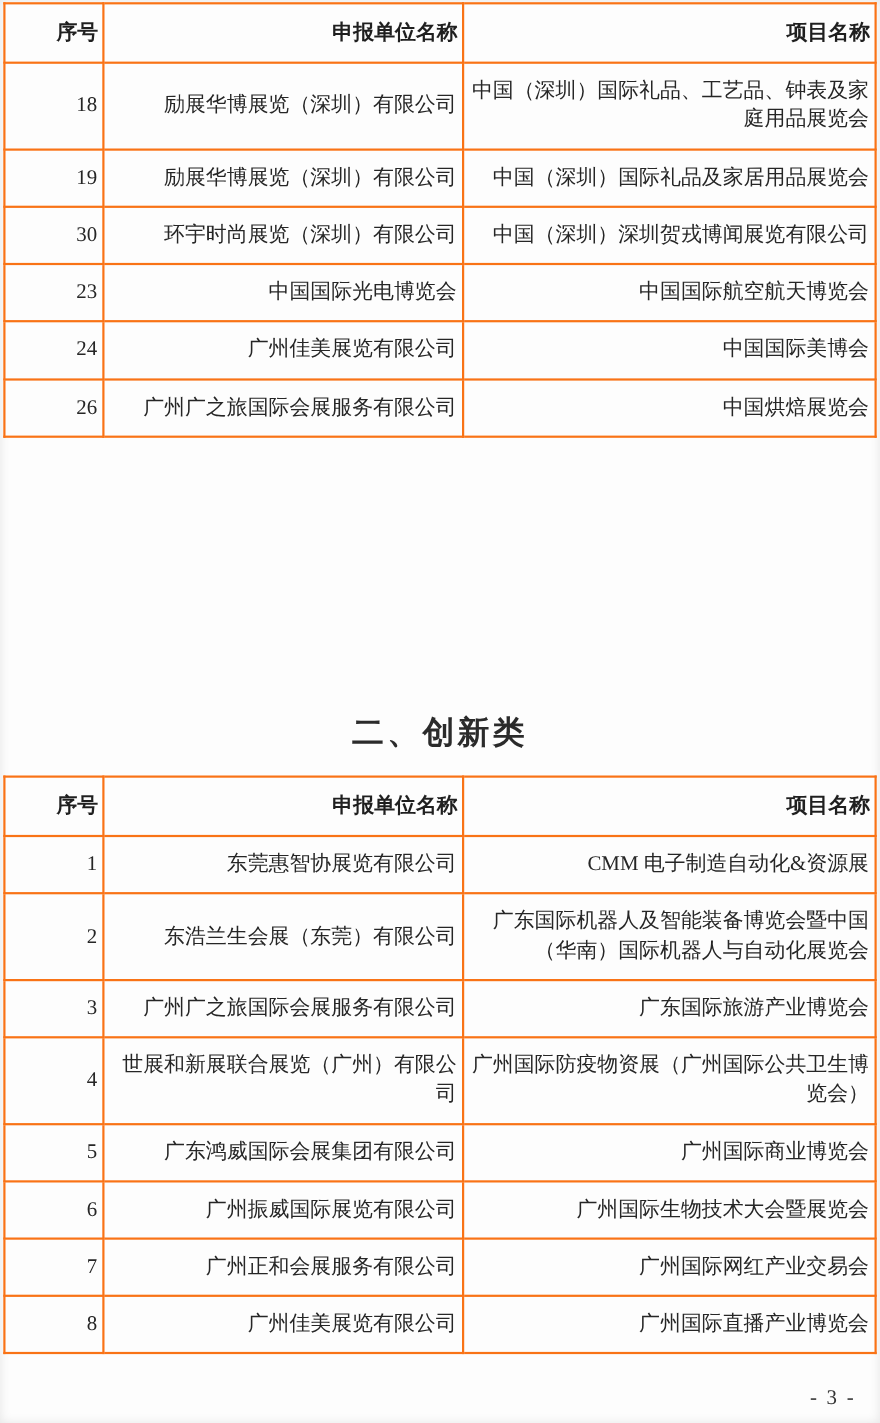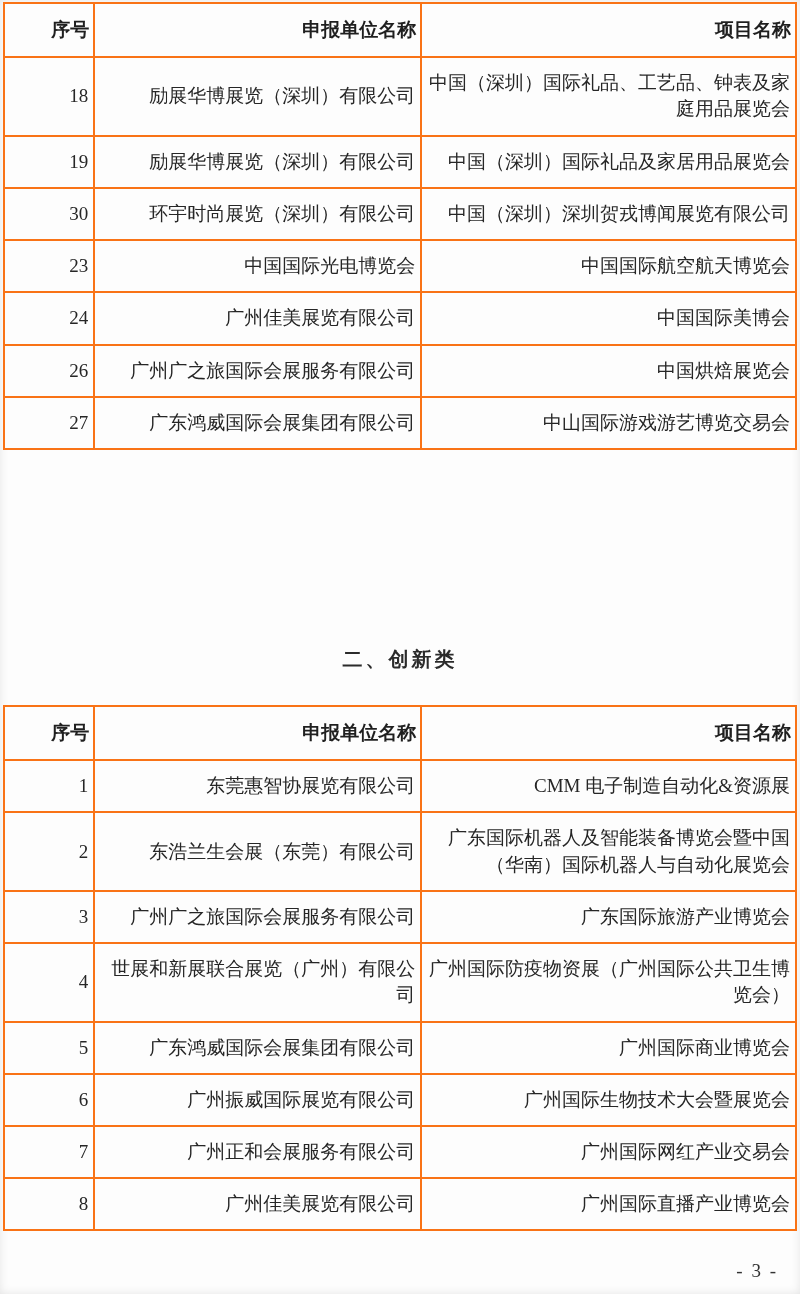--- a/index.html
+++ b/index.html
@@ -43,21 +43,21 @@
   .col-comp  { width: 286px; }
   .col-proj  { width: 328px; }
   .section-heading {
     position: absolute;
     top: 646px;
     left: 0;
     width: 100%;
     text-align: center;
     font-family: Liberation Serif, serif;
     font-weight: bold;
-    font-size: 20px;
+    font-size: 29px;
     letter-spacing: 3px;
     color: #2b2b2b;
     margin: 0;
   }
   .page-number {
     position: absolute;
     right: 22px;
     bottom: 12px;
     font-size: 19px;
     letter-spacing: 2px;
@@ -105,25 +105,20 @@
         </tr>
         <tr>
           <td class="col-no">24</td>
           <td class="col-comp">广州佳美展览有限公司</td>
           <td class="col-proj">中国国际美博会</td>
         </tr>
         <tr>
           <td class="col-no">26</td>
           <td class="col-comp">广州广之旅国际会展服务有限公司</td>
           <td class="col-proj">中国烘焙展览会</td>
-        </tr>
-        <tr>
-          <td class="col-no">27</td>
-          <td class="col-comp">广东鸿威国际会展集团有限公司</td>
-          <td class="col-proj">中山国际游戏游艺博览交易会</td>
         </tr>
       </tbody>
   </table>
 
   <h2 class="section-heading">二、创新类</h2>
 
   <table class="doc-table t2">
     <colgroup>
       <col class="col-no">
         <col class="col-comp">

